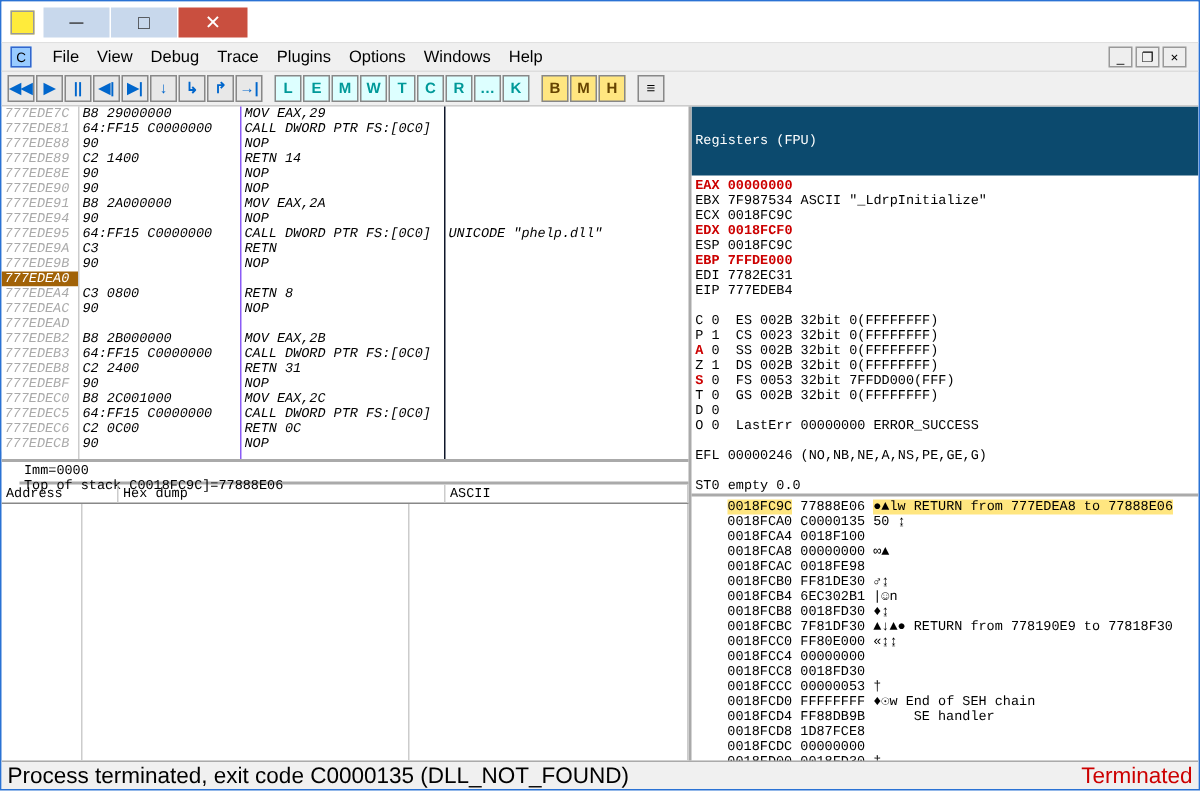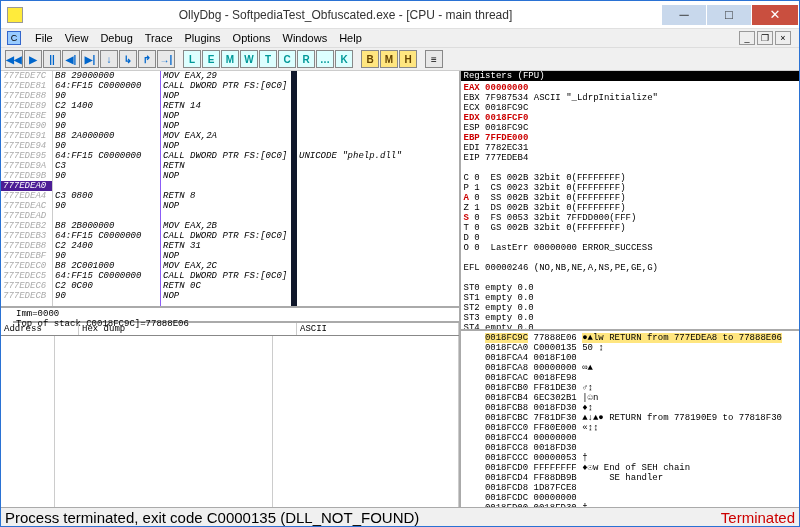--- a/index.html
+++ b/index.html
@@ -20,46 +20,45 @@
 .tbtn.blue { color: #06c; }
 .tbtn.cyan { color: #099; background: #dff; }
 .tbtn.yellow { background: #ffe680; color: #664400; }
 .tsep { width: 4px; }
 .workspace { display: flex; height: 436px; }
 .left-col { width: 514px; display: flex; flex-direction: column; border-right: 2px solid #aaa; }
 .right-col { flex: 1; display: flex; flex-direction: column; }
 .disasm-pane { display: flex; height: 237px; border-bottom: 2px solid #aaa; font-family: "Courier New", monospace; font-size: 9px; line-height: 10px; font-style: italic; }
 .addr-col { width: 52px; border-right: 1px solid #ccc; overflow: hidden; }
 .hex-col { width: 108px; border-right: 1px solid #8b5cf6; overflow: hidden; }
-.asm-col { width: 136px; border-right: 6px solid #0f172a; overflow: hidden; }
+.asm-col { width: 136px; border-right: 1px solid #0f172a; overflow: hidden; }
 .cmt-col { flex: 1; overflow: hidden; }
 .row { height: 10px; white-space: pre; padding-left: 2px; }
 .addr-col .row { background: #fff; color: #aaa; }
-.addr-col .row.cur { background: #4c1d95; color: #fff; }
+.addr-col .row.cur { background: #a16207; color: #fff; }
 .info-pane { height: 15px; border-bottom: 2px solid #aaa; font-family: "Courier New", monospace; font-size: 9px; padding: 1px 3px; margin-left: 12px; }
 .dump-pane { flex: 1; display: flex; flex-direction: column; font-family: "Courier New", monospace; font-size: 9px; }
 .dump-hdr { display: flex; border-bottom: 1px solid #888; }
 .dump-hdr > div { padding: 1px 3px; border-right: 1px solid #ccc; }
 .dump-body { flex: 1; display: flex; }
 .dump-body > div { border-right: 1px solid #ccc; }
 .reg-pane { flex: 0 0 260px; border-bottom: 2px solid #aaa; font-family: "Courier New", monospace; font-size: 9px; line-height: 10px; overflow: hidden; }
-.reg-hdr { background: #000000; color: #fff; padding: 0 3px; font-size: 9px; }
+.reg-hdr { background: #0c4a6e; color: #fff; padding: 18px 3px; font-size: 9px; }
 .reg-body { padding: 2px 3px; white-space: pre; }
 .stack-pane { flex: 1; font-family: "Courier New", monospace; font-size: 9px; line-height: 10px; overflow: hidden; }
 .stack-body { padding: 2px 17px; white-space: pre; }
 .statusbar { height: 20px; border-top: 1px solid #aaa; display: flex; align-items: center; font-size: 15px; padding: 0 4px; background: #f0f0f0; }
 .status-right { margin-left: auto; color: #c00; }
 .hb { color: #c00; font-weight: bold; }
 </style>
 </head>
 <body>
 
 <div class="titlebar">
   <span class="app-icon"></span>
-  <span class="title-text">OllyDbg - SoftpediaTest_Obfuscated.exe - [CPU - main thread]</span>
   <div class="winbtns">
     <div class="winbtn">─</div>
     <div class="winbtn">□</div>
     <div class="winbtn close">✕</div>
   </div>
 </div>
 
 <div class="menubar">
   <span class="menu-icon">C</span>
   <span id="menus"><span class="menu-item">File</span><span class="menu-item">View</span><span class="menu-item">Debug</span><span class="menu-item">Trace</span><span class="menu-item">Plugins</span><span class="menu-item">Options</span><span class="menu-item">Windows</span><span class="menu-item">Help</span></span>

